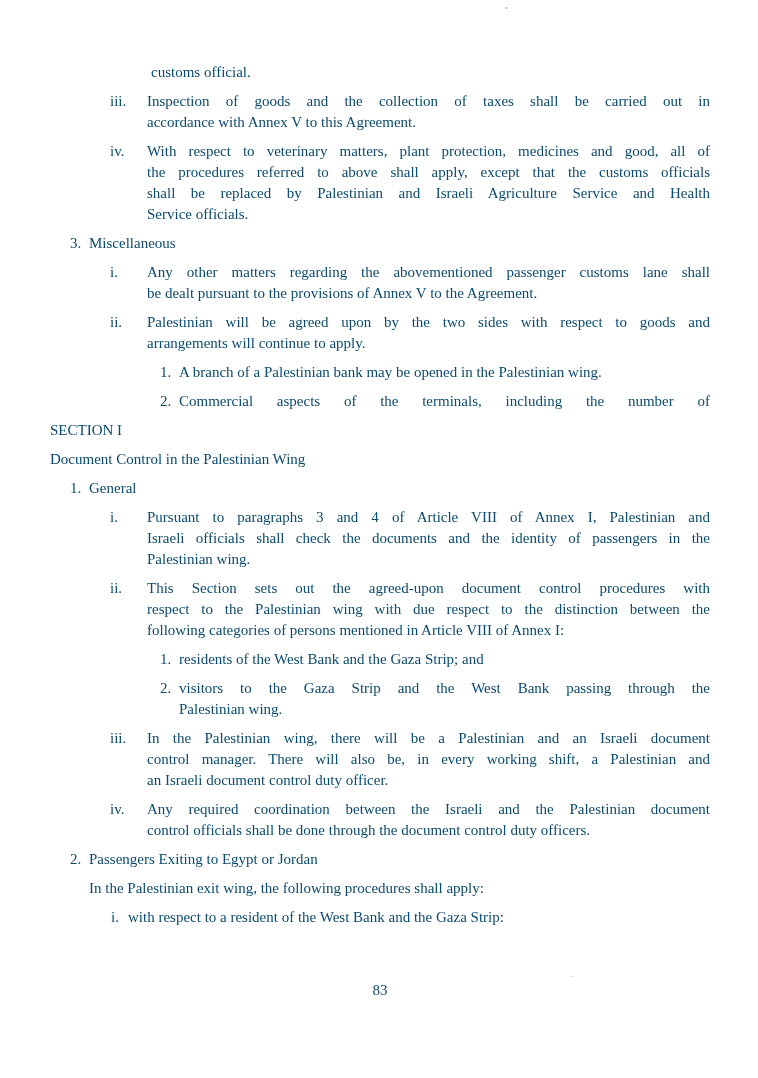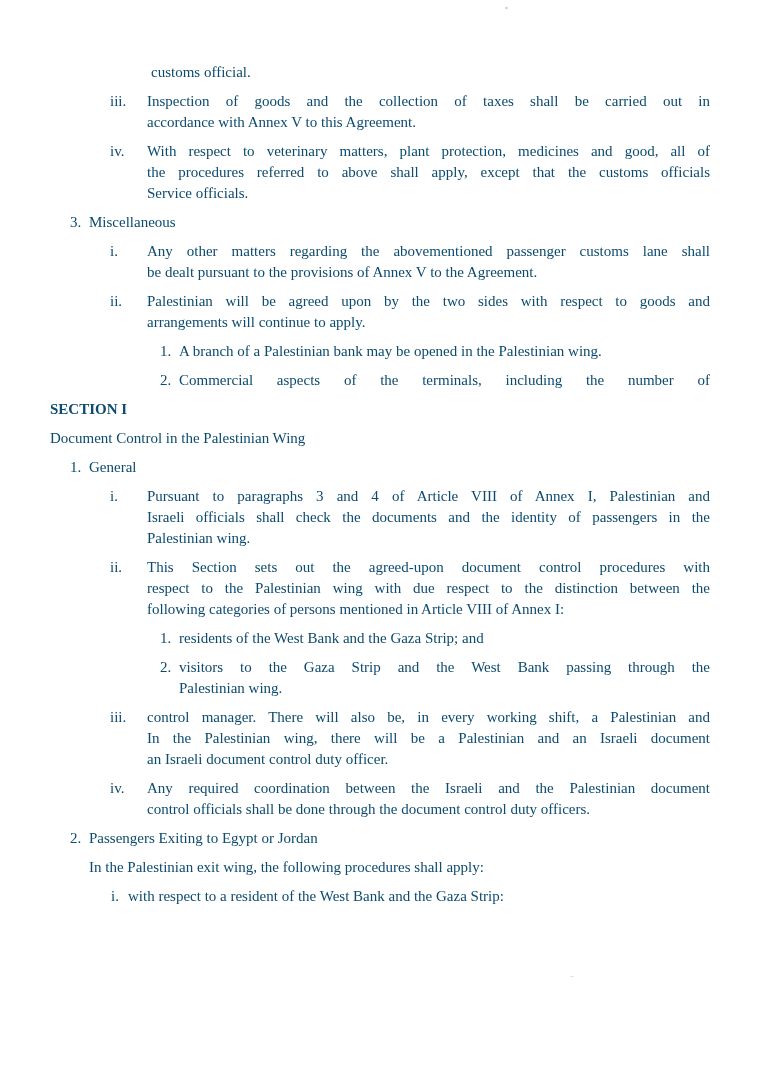--- a/index.html
+++ b/index.html
@@ -41,21 +41,21 @@
   
   .roman.tight { padding-left: 78px; }
   .roman.tight > .mk { left: 61px; }
   
   .subnum { padding-left: 129px; }
   .subnum > .mk { left: 110px; }
   
   .cont { padding-left: 101px; }
   
   .pind { padding-left: 39px; }
-  .heading { font-weight: bold; }
+  .heading { font-weight: normal; }
   .ln { text-align: left; }
   
   .jl {
     text-align: justify;
     text-align-last: justify;
   }
   .pagenum {
     margin-top: 52px;
     text-align: center;
   }
@@ -84,20 +84,21 @@
     <div class="blk roman">
       <span class="mk">iii.</span>
       <div class="ln jl">Inspection of goods and the collection of taxes shall be carried out in</div>
       <div class="ln">accordance with Annex V to this Agreement.</div>
     </div>
 
     <div class="blk roman">
       <span class="mk">iv.</span>
       <div class="ln jl">With respect to veterinary matters, plant protection, medicines and good, all of</div>
       <div class="ln jl">the procedures referred to above shall apply, except that the customs officials</div>
+      <div class="ln jl">shall be replaced by Palestinian and Israeli Agriculture Service and Health</div>
       <div class="ln">Service officials.</div>
     </div>
 
     <div class="blk num">
       <span class="mk">3.</span>
       <div class="ln">Miscellaneous</div>
     </div>
 
     <div class="blk roman">
       <span class="mk">i.</span>
@@ -154,22 +155,22 @@
     </div>
 
     <div class="blk subnum">
       <span class="mk">2.</span>
       <div class="ln jl">visitors to the Gaza Strip and the West Bank passing through the</div>
       <div class="ln">Palestinian wing.</div>
     </div>
 
     <div class="blk roman">
       <span class="mk">iii.</span>
+      <div class="ln jl">In the Palestinian wing, there will be a Palestinian and an Israeli document</div>
       <div class="ln jl">control manager. There will also be, in every working shift, a Palestinian and</div>
-      <div class="ln jl">In the Palestinian wing, there will be a Palestinian and an Israeli document</div>
       <div class="ln">an Israeli document control duty officer.</div>
     </div>
 
     <div class="blk roman">
       <span class="mk">iv.</span>
       <div class="ln jl">Any required coordination between the Israeli and the Palestinian document</div>
       <div class="ln">control officials shall be done through the document control duty officers.</div>
     </div>
 
     <div class="blk num">
@@ -179,15 +180,16 @@
 
     <div class="blk pind">
       <div class="ln">In the Palestinian exit wing, the following procedures shall apply:</div>
     </div>
 
     <div class="blk roman tight">
       <span class="mk">i.</span>
       <div class="ln">with respect to a resident of the West Bank and the Gaza Strip:</div>
     </div>
 
+    <div class="pagenum">83</div>
 
   </div>
 </div>
 
 </body></html>

